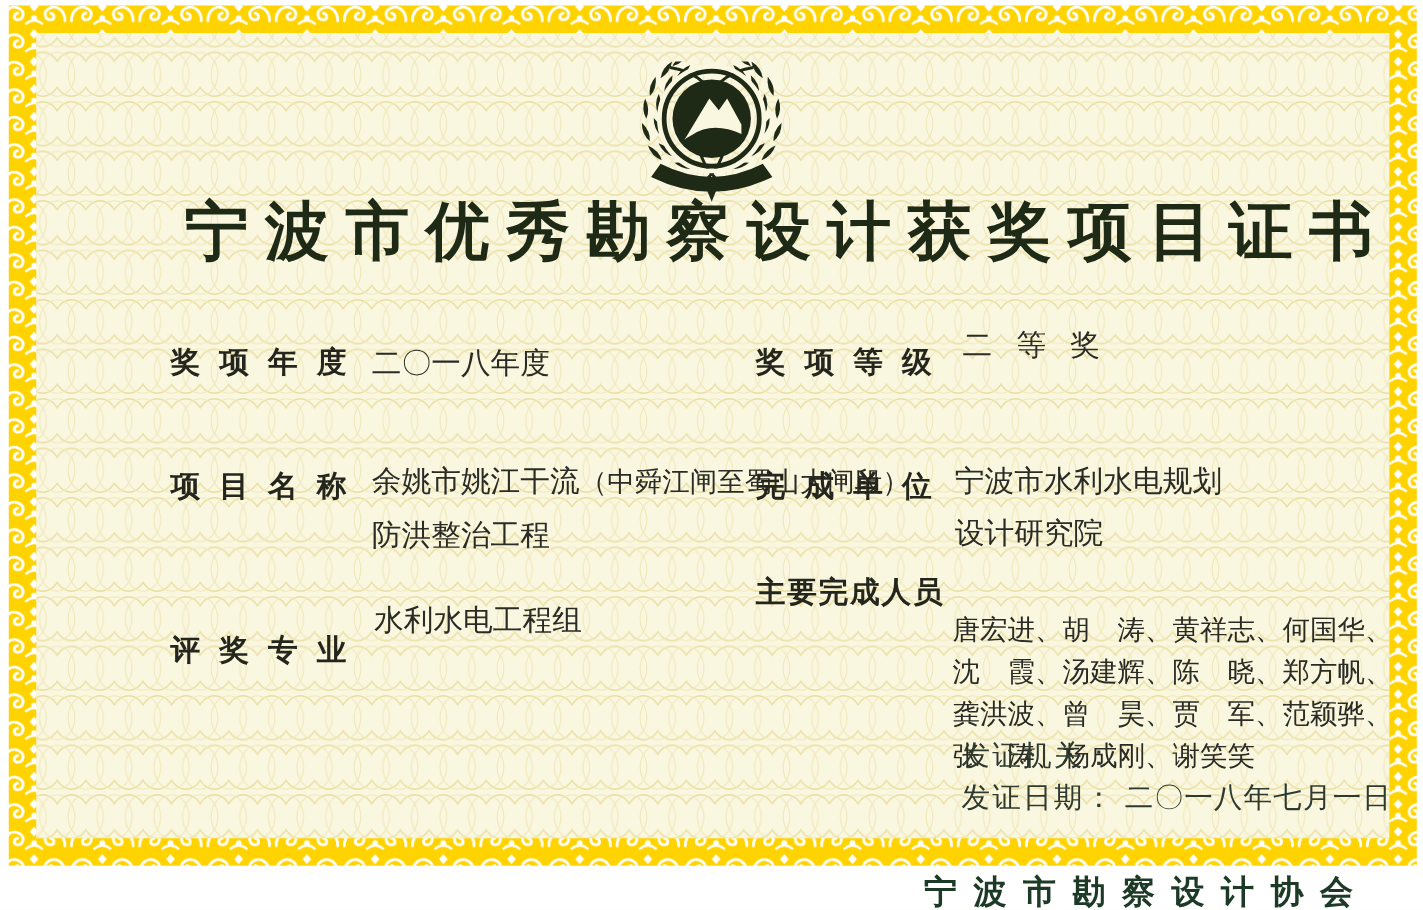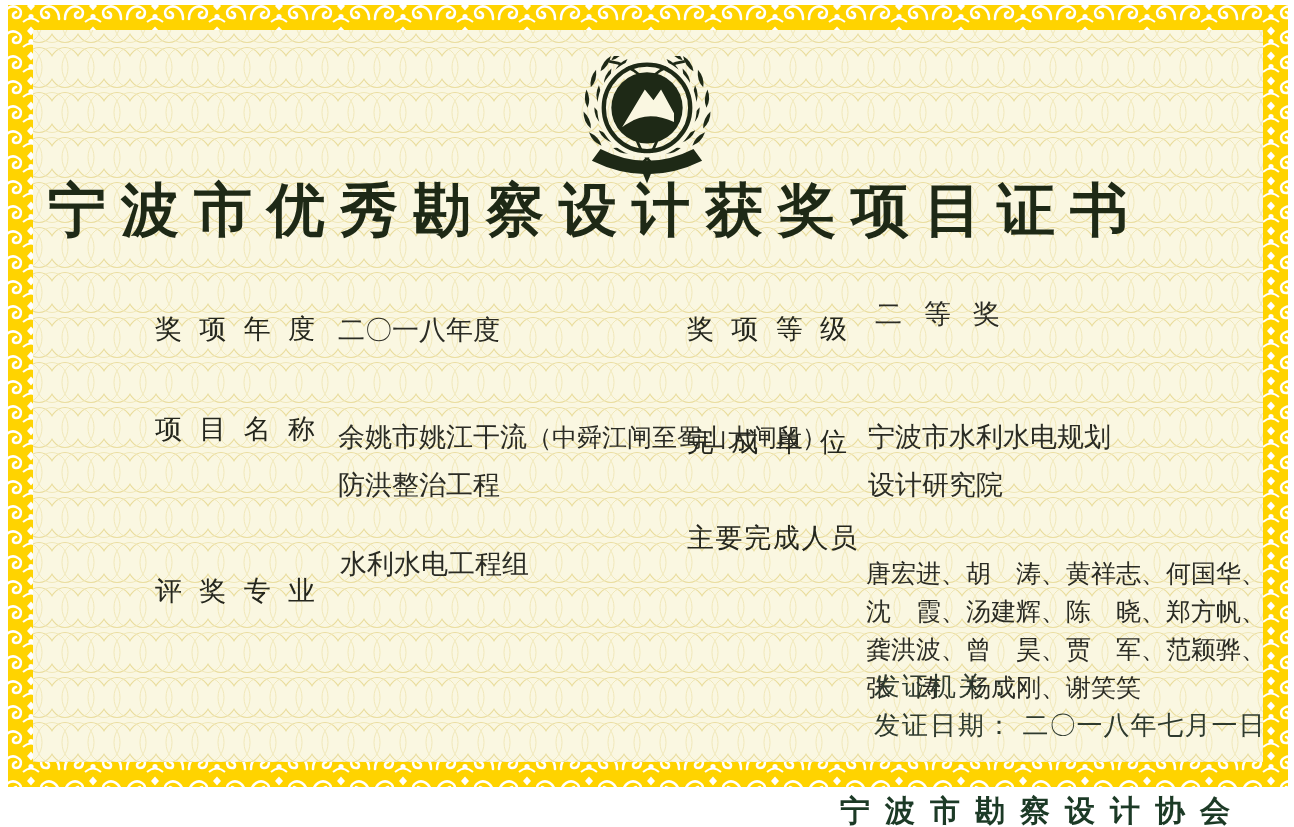--- a/index.html
+++ b/index.html
@@ -5,27 +5,27 @@
   html,body{margin:0;padding:0;}
   body{
     width:1294px;height:827px;position:relative;overflow:hidden;
     background:#ffffff;
     font-family:"Liberation Sans", sans-serif;
   }
   .layer{position:absolute;top:0;left:0;}
   
   .abs{position:absolute;}
   .title{
-    left:33px;top:172px;width:1230px;text-align:left;
+    left:33px;top:172px;width:1230px;text-align:right;
     font-family:"Liberation Serif", serif;
     font-weight:900;font-size:58px;color:#1e2916;
     letter-spacing:15px;text-indent:15px;white-space:nowrap;
   }
   .flabel{
-    font-size:27px;color:#24261d;font-weight:400;
+    font-size:27px;color:#24261d;font-weight:700;
     text-align:justify;text-align-last:justify;
     display:inline-block;white-space:normal;
   }
   .flabel.w160{width:160px;}
   .flabel.w170{width:170px;letter-spacing:0;}
   .fvalue{
     font-size:27px;color:#2a2b24;white-space:nowrap;
   }
   .fvalue .paren{font-size:25px;}
   .spaced{letter-spacing:22px;}
@@ -105,21 +105,21 @@
 <div class="abs" style="left:155px;top:311px;">
   <span class="flabel w160">奖项年度</span>
 </div>
 <div class="abs fvalue" style="left:338px;top:312px;">二〇一八年度</div>
 
 <div class="abs" style="left:687px;top:311px;">
   <span class="flabel w160">奖项等级</span>
 </div>
 <div class="abs fvalue spaced" style="left:875px;top:296px;">二等奖</div>
 
-<div class="abs" style="left:155px;top:411px;">
+<div class="abs" style="left:155px;top:424px;">
   <span class="flabel w160">项目名称</span>
 </div>
 <div class="abs fvalue twoline" style="left:338px;top:413px;">
   <div><span>余姚市姚江干流</span><span class="paren">（中舜江闸至蜀山大闸段）</span>
   </div>
   <div>防洪整治工程</div>
 </div>
 
 <div class="abs" style="left:687px;top:424px;">
   <span class="flabel w160">完成单位</span>

